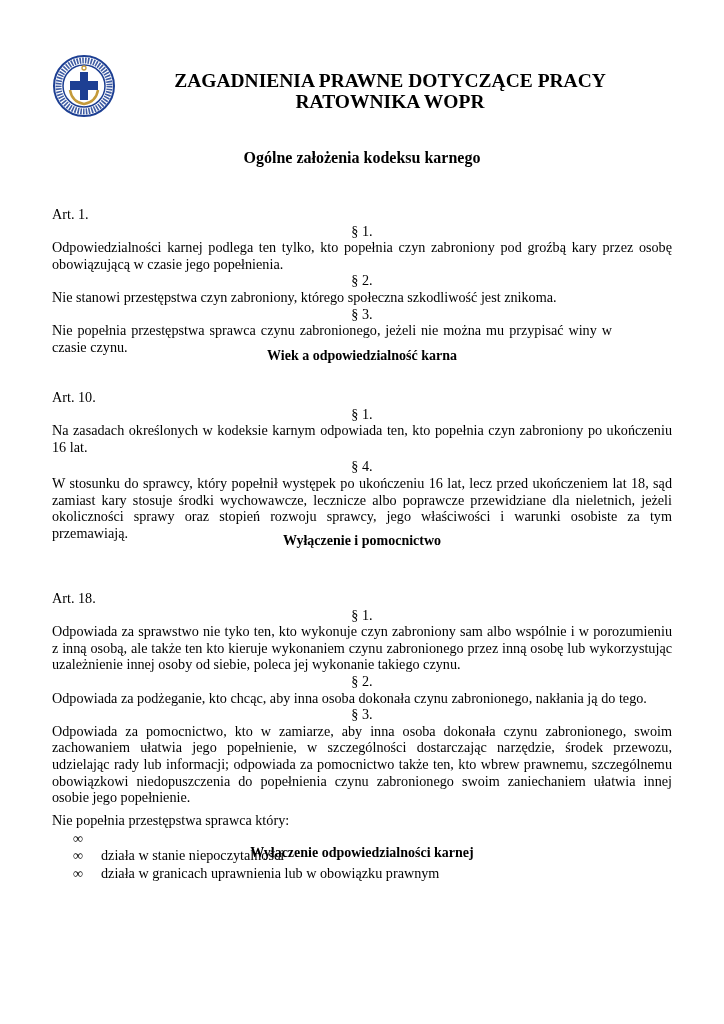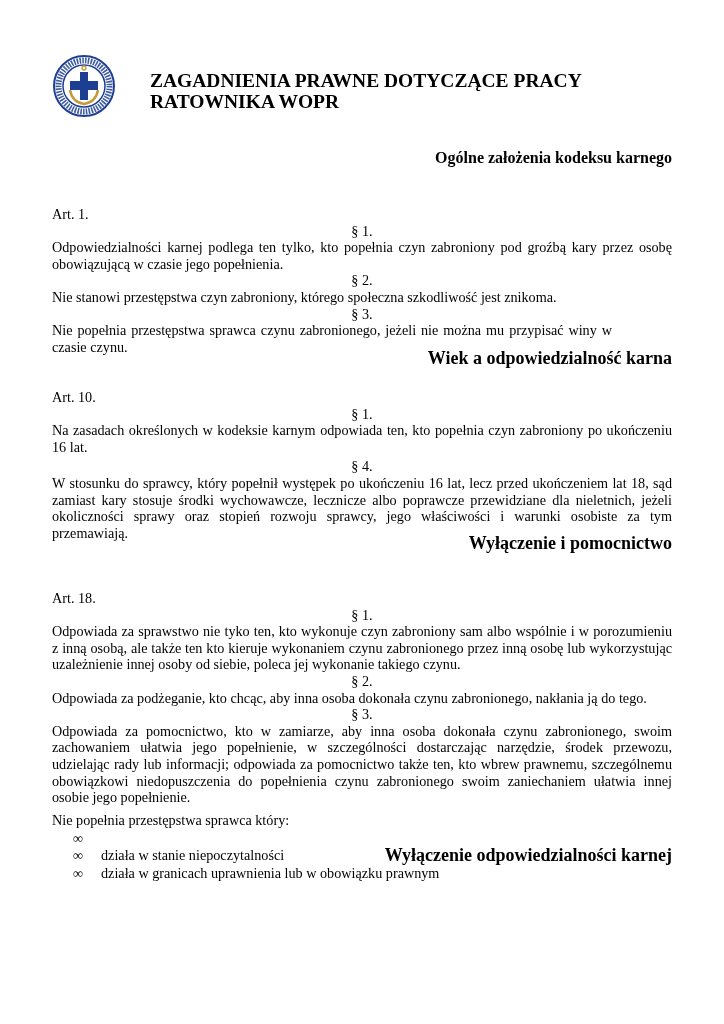--- a/index.html
+++ b/index.html
@@ -1,23 +1,23 @@
 <!DOCTYPE html>
 <html><head>
 <meta charset="utf-8">
 <style>
   html, body { margin:0; padding:0; background:#ffffff; }
   body { width:724px; height:1024px; position:relative; overflow:hidden;
          font-family:"Liberation Serif", serif; color:#000; font-size:14.2px; }
   .logo { position:absolute; left:52px; top:54px; width:64px; height:64px; }
-  .title { position:absolute; left:150px; top:70px; width:480px; 
+  .title { position:absolute; left:150px; top:70px; width:480px; text-align:center;
            font-weight:bold; font-size:19.5px; line-height:21px; }
-  .h { position:absolute; left:52px; width:620px; text-align:right; font-weight:bold; }
+  .h { position:absolute; left:52px; width:620px; text-align:center; font-weight:bold; }
   .h1 { font-size:16px; top:149px; }
-  .h2 { font-size:18px; }
+  .h2 { font-size:14px; }
   .blk { position:absolute; left:52px; width:620px; line-height:16.6px;margin-top:24px; }
   .para { text-align:center; width:620px; }
   .just { text-align:justify; text-align-last:left; }
   .list { position:absolute; left:52px; width:620px; line-height:17.5px; }
   .li { display:flex; }
   .bullet { width:28px; padding-left:21px; }
 </style>
 </head>
 <body>
 

